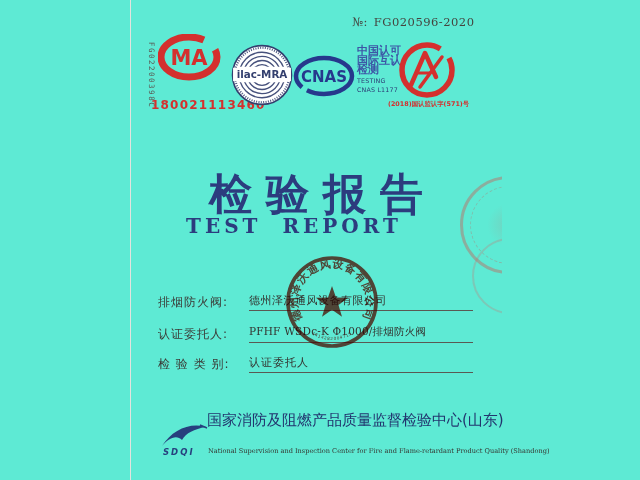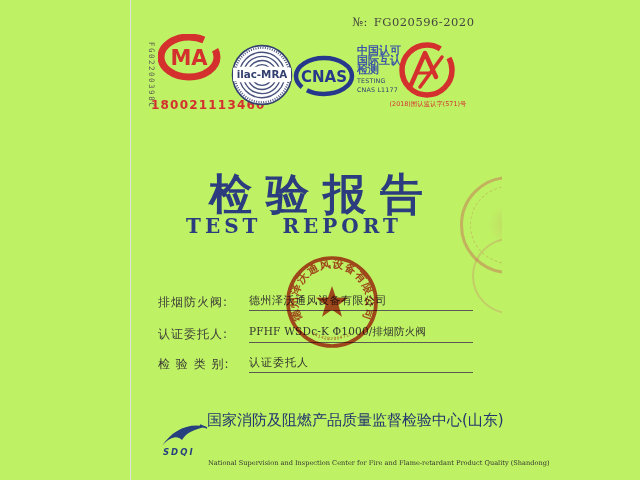--- a/index.html
+++ b/index.html
@@ -1,21 +1,21 @@
 <!DOCTYPE html>
 <html><head>
 <meta charset="utf-8">
 <style>
   html,body{margin:0;padding:0;}
   body{
     width:640px;height:480px;position:relative;overflow:hidden;
     background:#f7f7f4;
     font-family:"DejaVu Sans",sans-serif;
   }
-  .page{position:absolute;inset:0;background:#bef264;}
+  .page{position:absolute;inset:0;background:#5eead4;}
   .edge-line{position:absolute;left:130px;top:0;width:1px;height:480px;background:#e3e3de;}
 
   
   .report-no{position:absolute;left:352px;top:15px;font-family:"DejaVu Serif",serif;
     font-size:11.5px;color:#45443f;letter-spacing:.5px;white-space:nowrap;}
   .report-no .num{margin-left:6px;}
 
   
   .side-code{position:absolute;left:147px;top:42px;writing-mode:vertical-rl;text-orientation:sideways;
     font-family:"DejaVu Sans Mono",monospace;font-size:7.5px;color:#5a5751;letter-spacing:1.5px;}
@@ -24,21 +24,21 @@
   .cma-wrap{position:absolute;left:158px;top:34px;}
   .cma-num{position:absolute;left:151px;top:98px;width:80px;text-align:center;
     font-size:12px;font-weight:bold;color:#d4302e;letter-spacing:1.2px;white-space:nowrap;}
   .ilac-wrap{position:absolute;left:231px;top:44px;}
   .cnas-wrap{position:absolute;left:293px;top:55px;}
   .cnas-cap{position:absolute;left:357px;top:47px;line-height:9.5px;white-space:nowrap;}
   .cnas-cap .cn{font-size:11px;font-weight:bold;color:#3d56a6;font-family:Liberation Mono, monospace;}
   .cnas-cap .en{font-size:6.3px;color:#2b3a74;letter-spacing:.2px;}
   .cal-wrap{position:absolute;left:398px;top:41px;}
   .cal-cap{position:absolute;left:388px;top:100px;width:80px;text-align:center;
-    font-size:6.4px;color:#d4302e;white-space:nowrap;}
+    font-size:6.4px;color:#d4302e;white-space:nowrap;font-weight:bold;}
 
   
   .ghost-clip{position:absolute;left:130px;top:0;width:372px;height:480px;overflow:hidden;pointer-events:none;}
   .ghost1{position:absolute;left:330px;top:176px;width:92px;height:92px;border:3px solid rgba(202,90,84,.42);border-radius:50%;}
   .ghost1 .inner{position:absolute;inset:7px;border:1.5px dashed rgba(202,90,84,.30);border-radius:50%;}
   .ghost1 .smudge{position:absolute;inset:24px;background:radial-gradient(circle,rgba(206,100,94,.18),rgba(206,100,94,0) 70%);border-radius:50%;}
   .ghost2{position:absolute;left:342px;top:238px;width:72px;height:72px;border:2.5px solid rgba(206,112,106,.28);border-radius:50%;}
 
   
   .title-cn{position:absolute;left:130px;top:158px;width:372px;text-align:center;
@@ -54,21 +54,21 @@
   .lab1{top:294px}.val1{top:293px;letter-spacing:.5px;}
   .lab2{top:326px}.val2{top:325px;font-family:"DejaVu Serif",serif;font-size:10.5px;letter-spacing:.2px;}
   .lab3{top:356px}.val3{top:355px;letter-spacing:1px;}
 
   
   .seal{position:absolute;left:284px;top:254px;opacity:.9;mix-blend-mode:multiply;}
 
   
   .sdqi-wrap{position:absolute;left:160px;top:420px;}
   .org-cn{position:absolute;left:207px;top:411px;font-size:15px;font-weight:normal;color:#22356e;white-space:nowrap;}
-  .org-en{position:absolute;left:208px;top:447px;font-family:"DejaVu Serif",serif;font-size:6.6px;color:#35342f;white-space:nowrap;margin-top:12px;}
+  .org-en{position:absolute;left:208px;top:447px;font-family:"DejaVu Serif",serif;font-size:6.6px;color:#35342f;white-space:nowrap;}
 </style>
 </head>
 <body>
 
 <div class="page">
   <div class="edge-line"></div>
 
   <div class="report-no">
     <span>№:</span><span class="num">FG020596-2020</span>
   </div>

